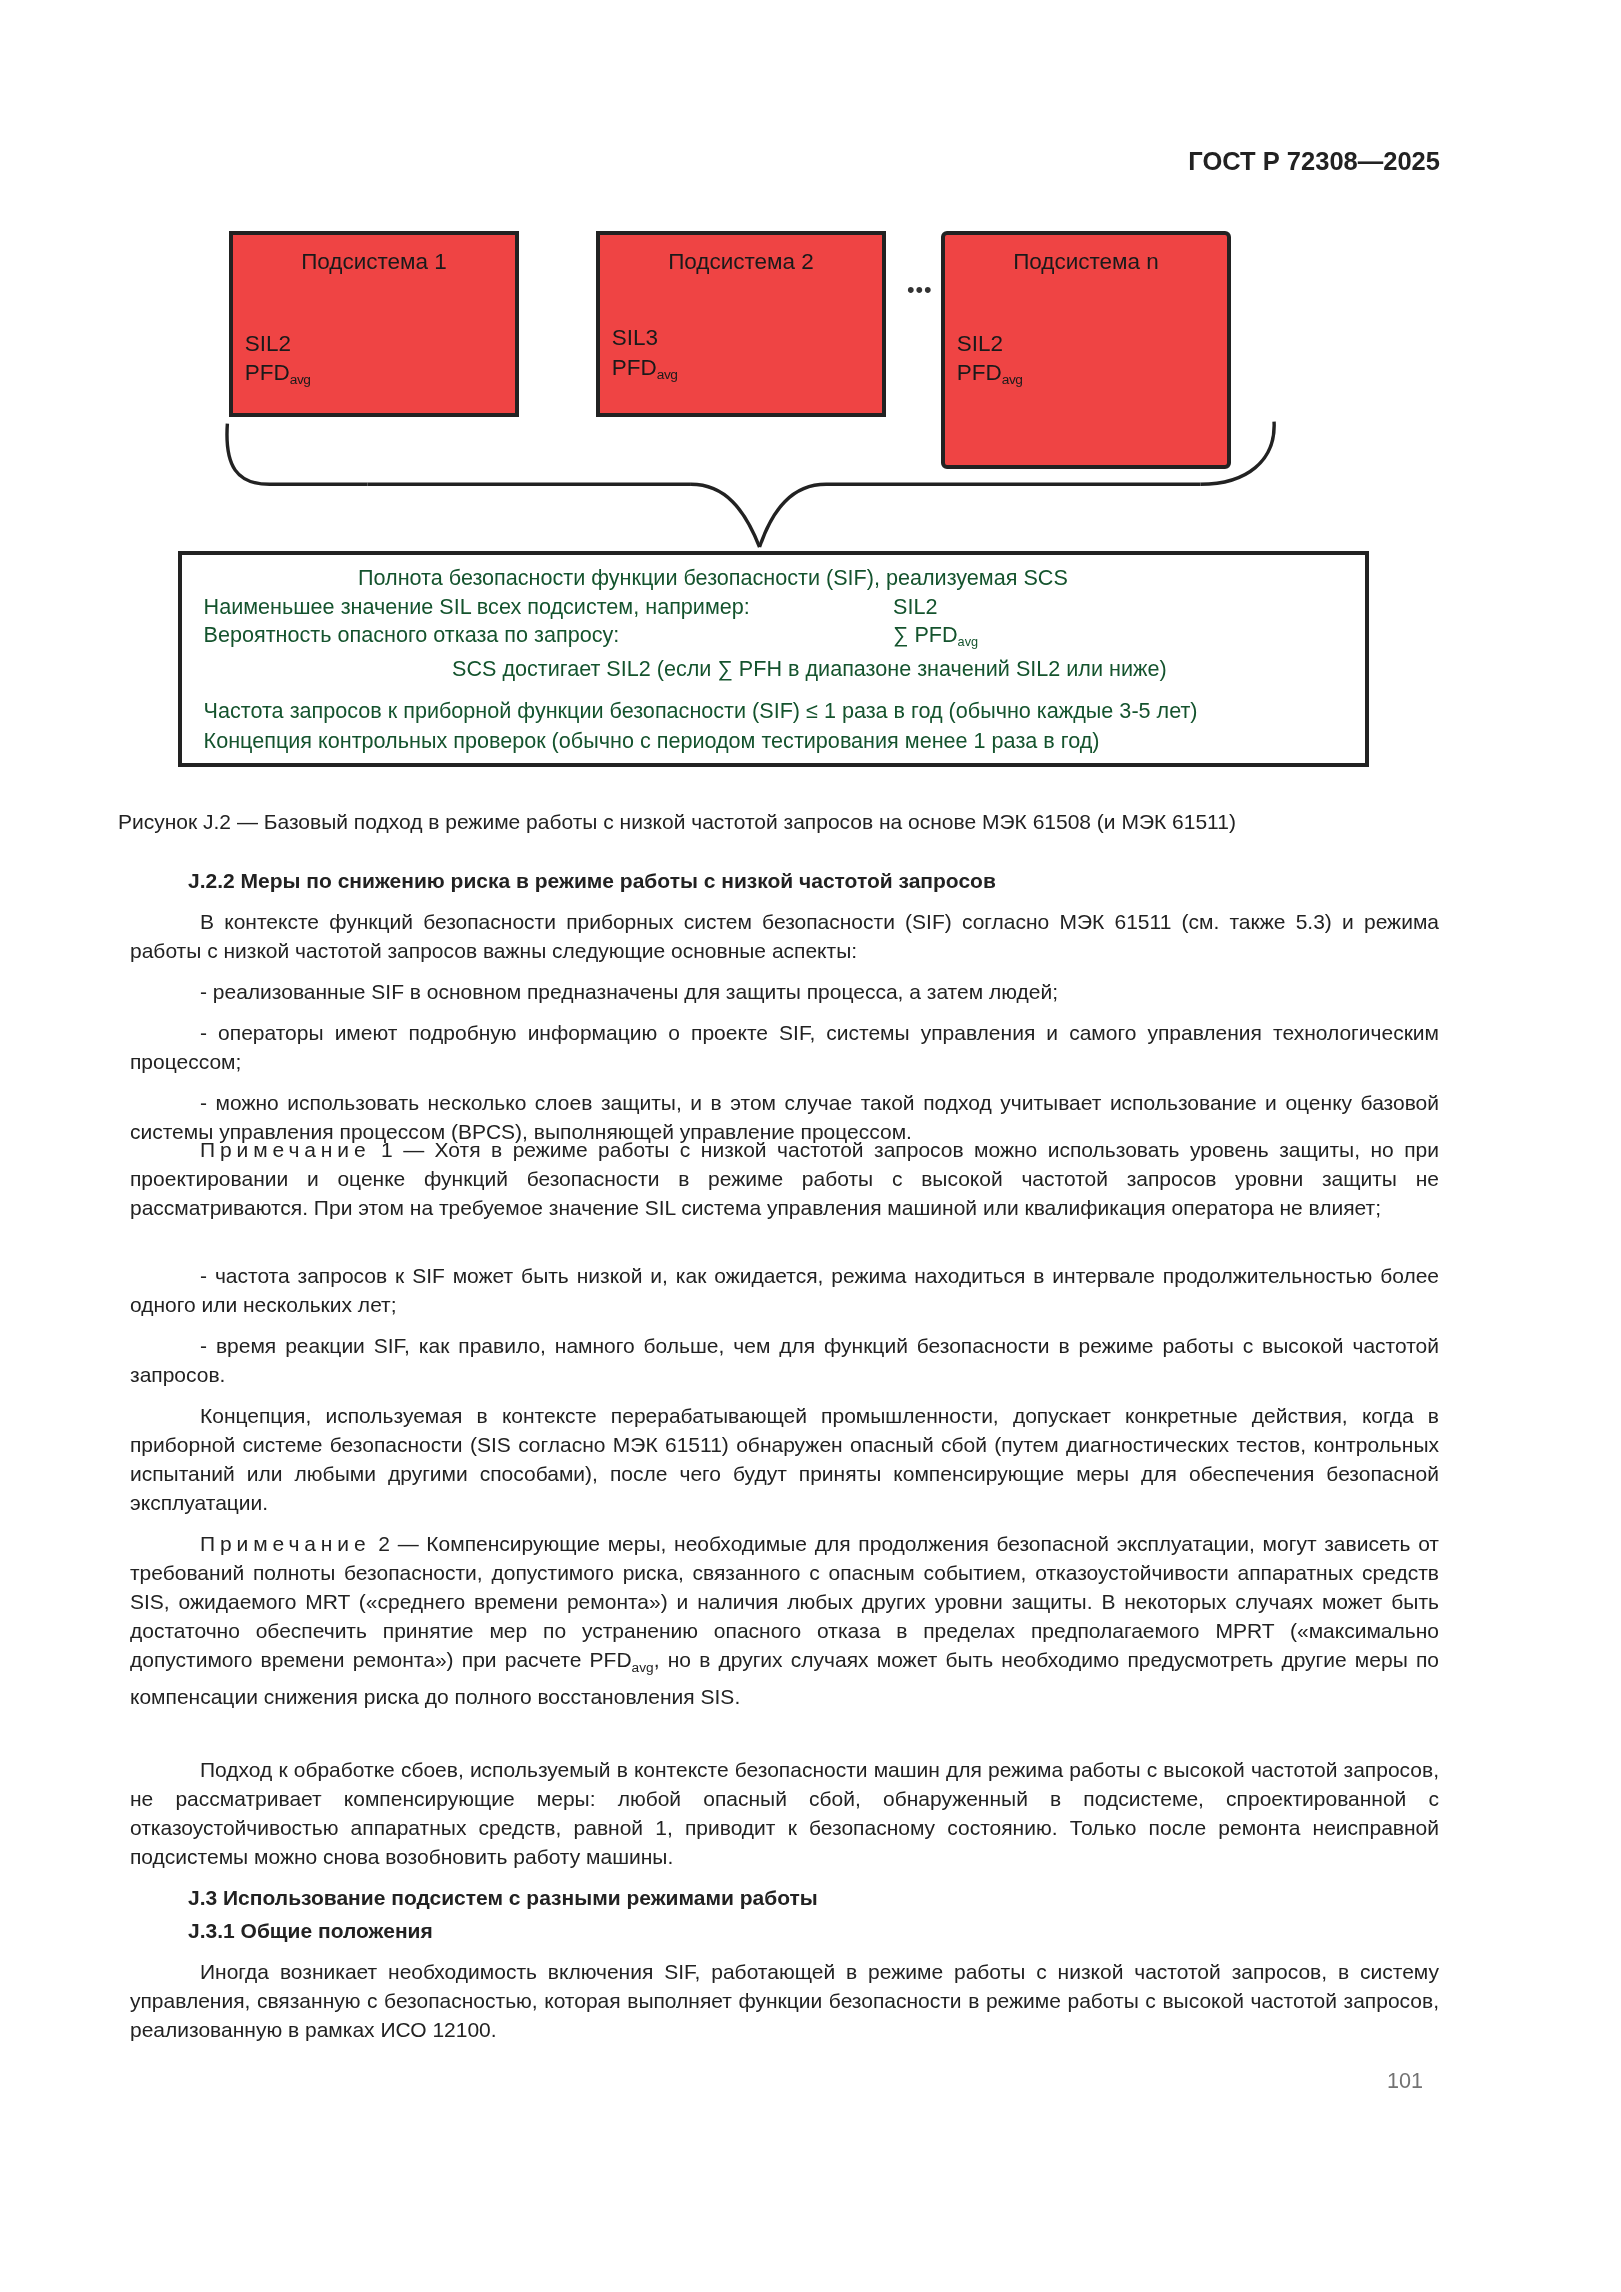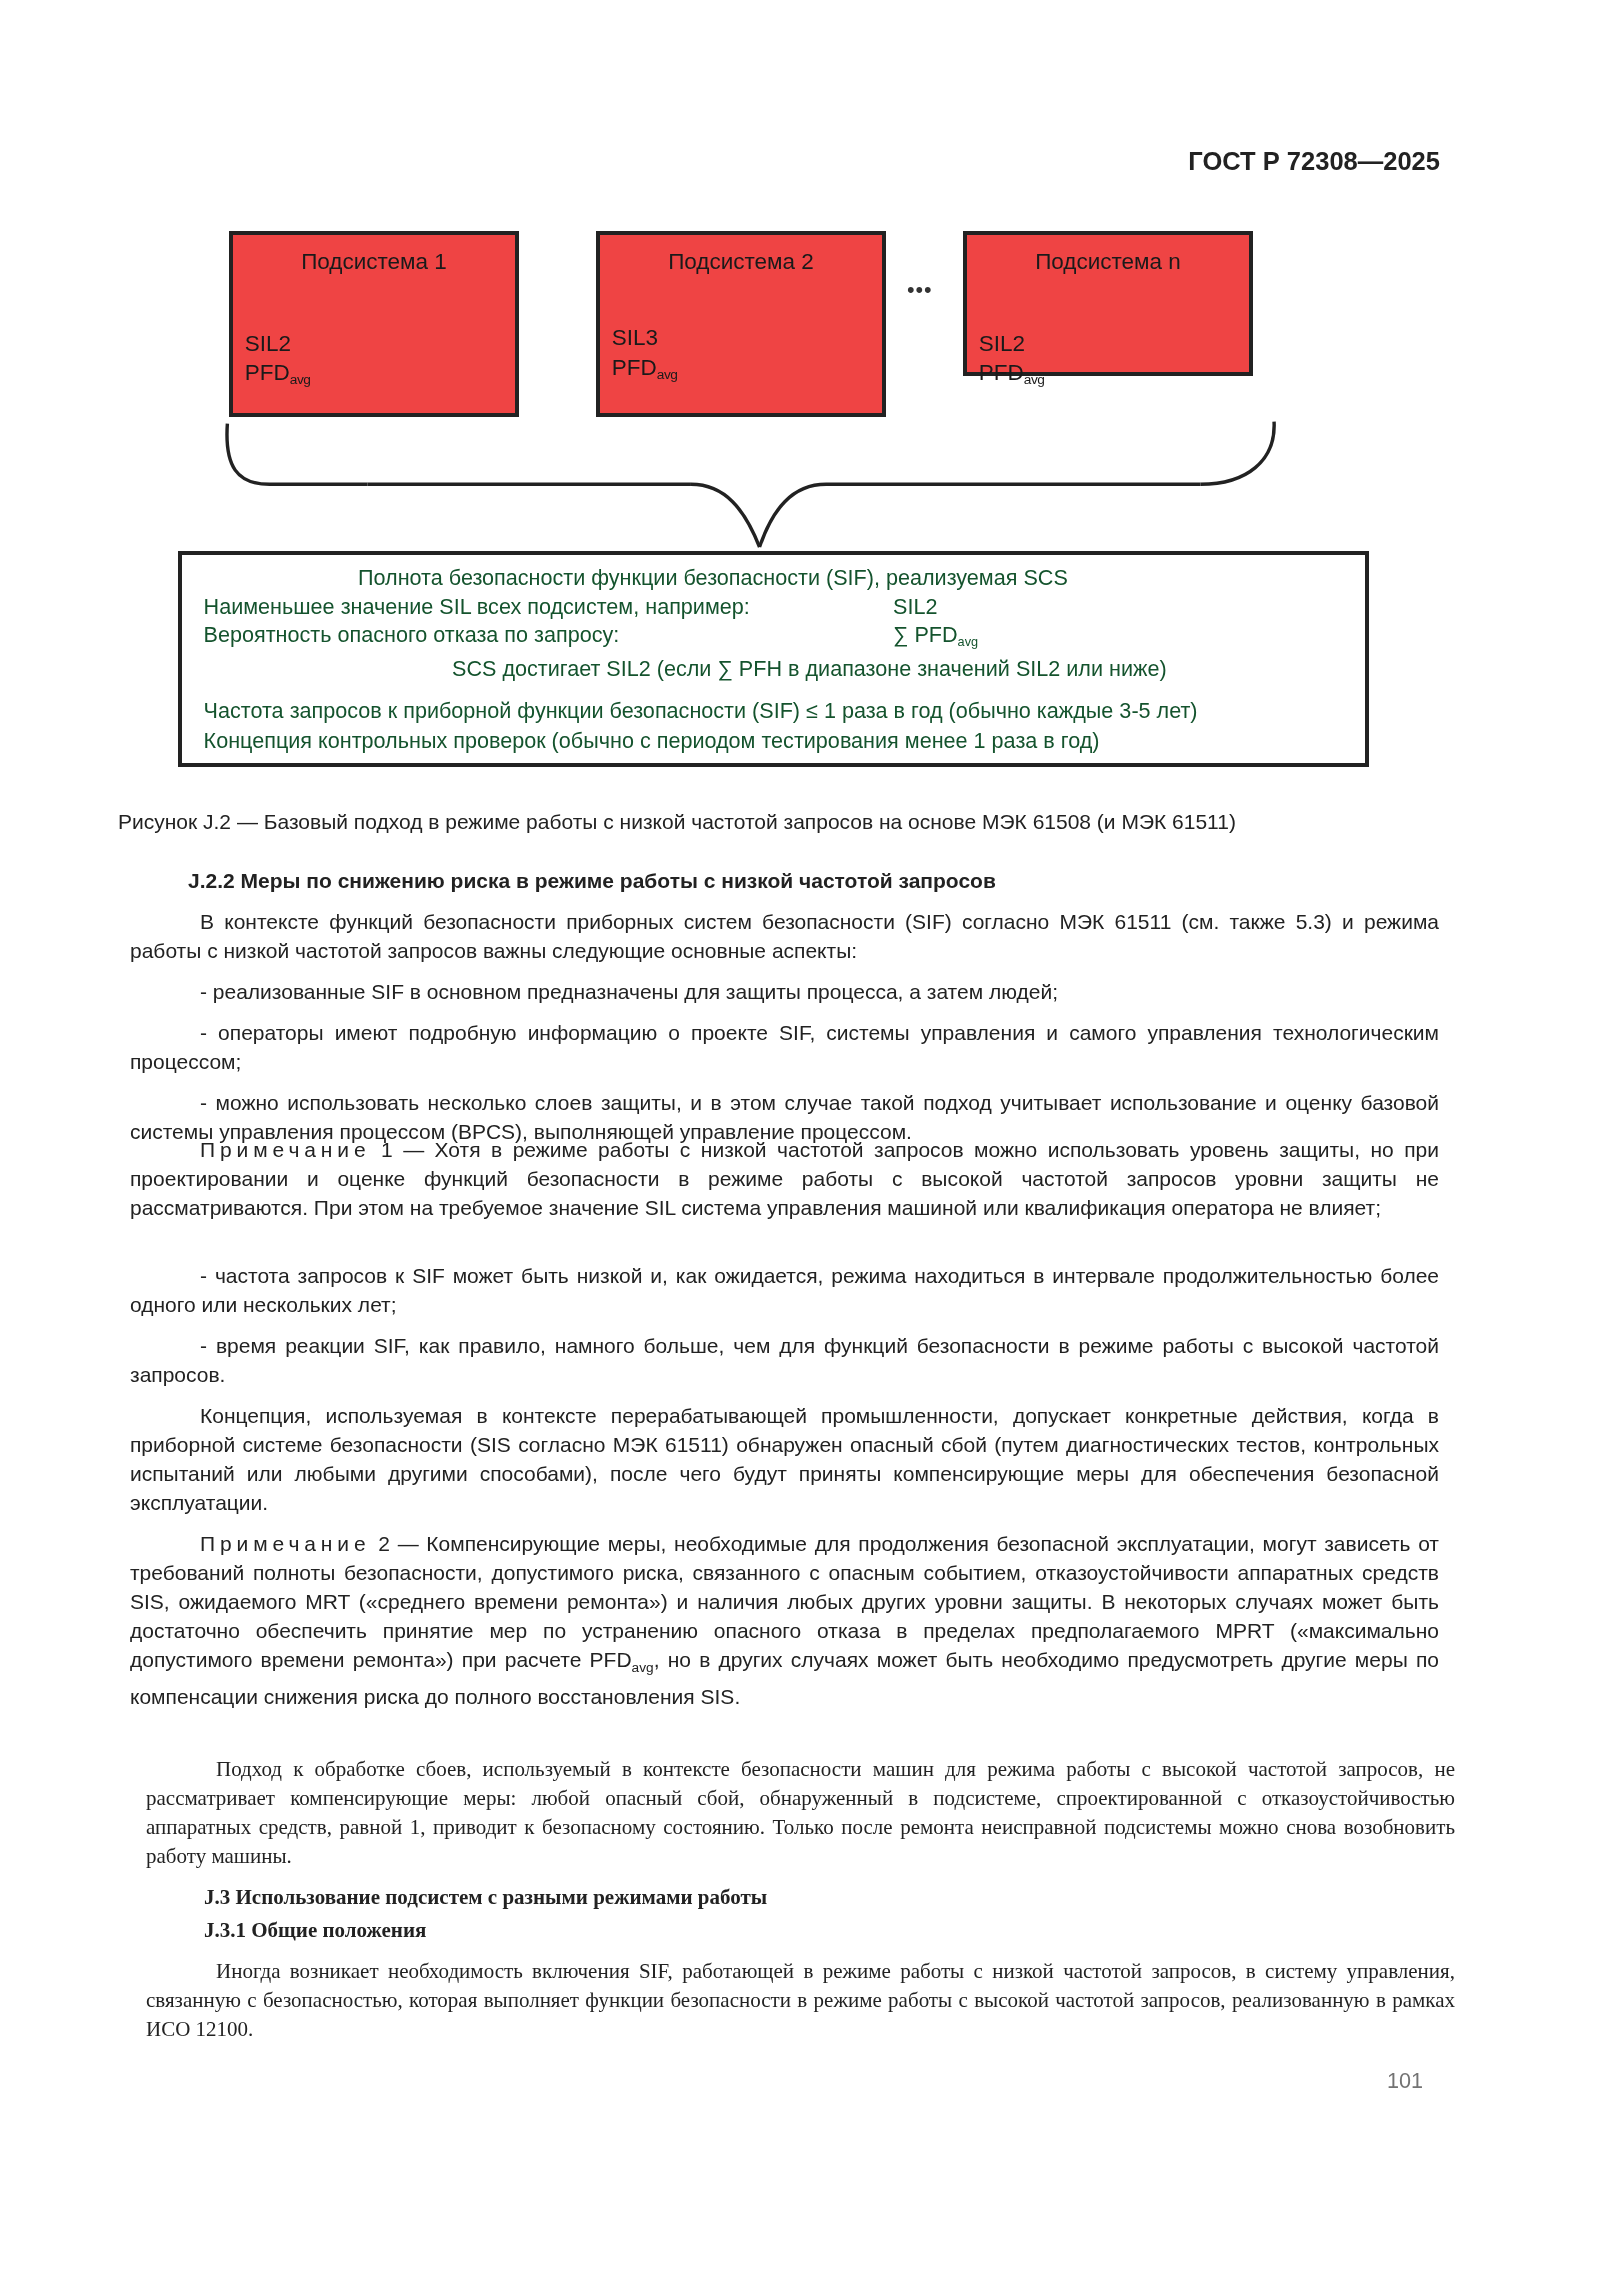--- a/index.html
+++ b/index.html
@@ -71,21 +71,21 @@
     </div>
 
     <div class="sub-box" style="left:596px; top:231px; width:290px; height:186px;">
       <div class="sub-title">Подсистема 2</div>
       <div class="sub-sil" style="top:90px;">SIL3</div>
       <div class="sub-pfd" style="top:120px;"><span>PFD</span><sub>avg</sub></div>
     </div>
 
     <div class="ellipsis">•••</div>
 
-    <div class="sub-box" style="left:963px; top:231px; width:290px; height:145px;">
+    <div class="sub-box" style="left:941px; top:231px; width:290px; height:238px;border-radius:6px;">
       <div class="sub-title">Подсистема n</div>
       <div class="sub-sil" style="top:96px;">SIL2</div>
       <div class="sub-pfd" style="top:125px;"><span>PFD</span><sub>avg</sub></div>
     </div>
 
     <svg class="brace" width="1621" height="804" viewBox="0 0 1654 820">
       <path d="M 232 432 C 228 470, 240 493, 270 493 L 375 493 L 370 493 C 395 492, 410 494, 420 494 L 370 494" fill="none" stroke="none"></path>
       <path d="M 232 432 C 228 475, 238 494, 270 494 L 375 494 C 410 494, 430 500, 445 530 C 455 548, 460 560, 418 560" fill="none" stroke="none"></path>
       <path d="M 233 432 C 228 478, 240 494, 272 494 L 372 494 C 395 494, 425 503, 418 494" fill="none" stroke="none"></path>
 
@@ -126,21 +126,21 @@
   <div class="text" style="left:118px; top:1249px; width:1333px;">
     <p class="para">- частота запросов к SIF может быть низкой и, как ожидается, режима находиться в интервале продолжительностью более одного или нескольких лет;</p>
     <p class="para">- время реакции SIF, как правило, намного больше, чем для функций безопасности в режиме работы с высокой частотой запросов.</p>
     <p class="para">Концепция, используемая в контексте перерабатывающей промышленности, допускает конкретные действия, когда в приборной системе безопасности (SIS согласно МЭК 61511) обнаружен опасный сбой (путем диагностических тестов, контрольных испытаний или любыми другими способами), после чего будут приняты компенсирующие меры для обеспечения безопасной эксплуатации.</p>
   </div>
 
   <div class="text" style="left:118px; top:1517px; width:1333px;">
     <p class="para"><span class="note-label">Примечание</span><span> 2 — Компенсирующие меры, необходимые для продолжения безопасной эксплуатации, могут зависеть от требований полноты безопасности, допустимого риска, связанного с опасным событием, отказоустойчивости аппаратных средств SIS, ожидаемого MRT («среднего времени ремонта») и наличия любых других уровни защиты. В некоторых случаях может быть достаточно обеспечить принятие мер по устранению опасного отказа в пределах предполагаемого MPRT («максимально допустимого времени ремонта») при расчете PFD</span><sub class="inline">avg</sub><span>, но в других случаях может быть необходимо предусмотреть другие меры по компенсации снижения риска до полного восстановления SIS.</span></p>
   </div>
 
-  <div class="text" style="left:134px; top:1743px; width:1333px;font-family:Liberation Serif, serif;">
+  <div class="text" style="left:118px; top:1743px; width:1333px;">
     <p class="para">Подход к обработке сбоев, используемый в контексте безопасности машин для режима работы с высокой частотой запросов, не рассматривает компенсирующие меры: любой опасный сбой, обнаруженный в подсистеме, спроектированной с отказоустойчивостью аппаратных средств, равной 1, приводит к безопасному состоянию. Только после ремонта неисправной подсистемы можно снова возобновить работу машины.</p>
     <p class="heading" style="margin-top:7.8px;">J.3 Использование подсистем с разными режимами работы</p>
     <p class="heading" style="margin-top:3.9px;">J.3.1 Общие положения</p>
     <p class="para">Иногда возникает необходимость включения SIF, работающей в режиме работы с низкой частотой запросов, в систему управления, связанную с безопасностью, которая выполняет функции безопасности в режиме работы с высокой частотой запросов, реализованную в рамках ИСО 12100.</p>
   </div>
 
   <div class="page-number">101</div>
 </div>
 
 

